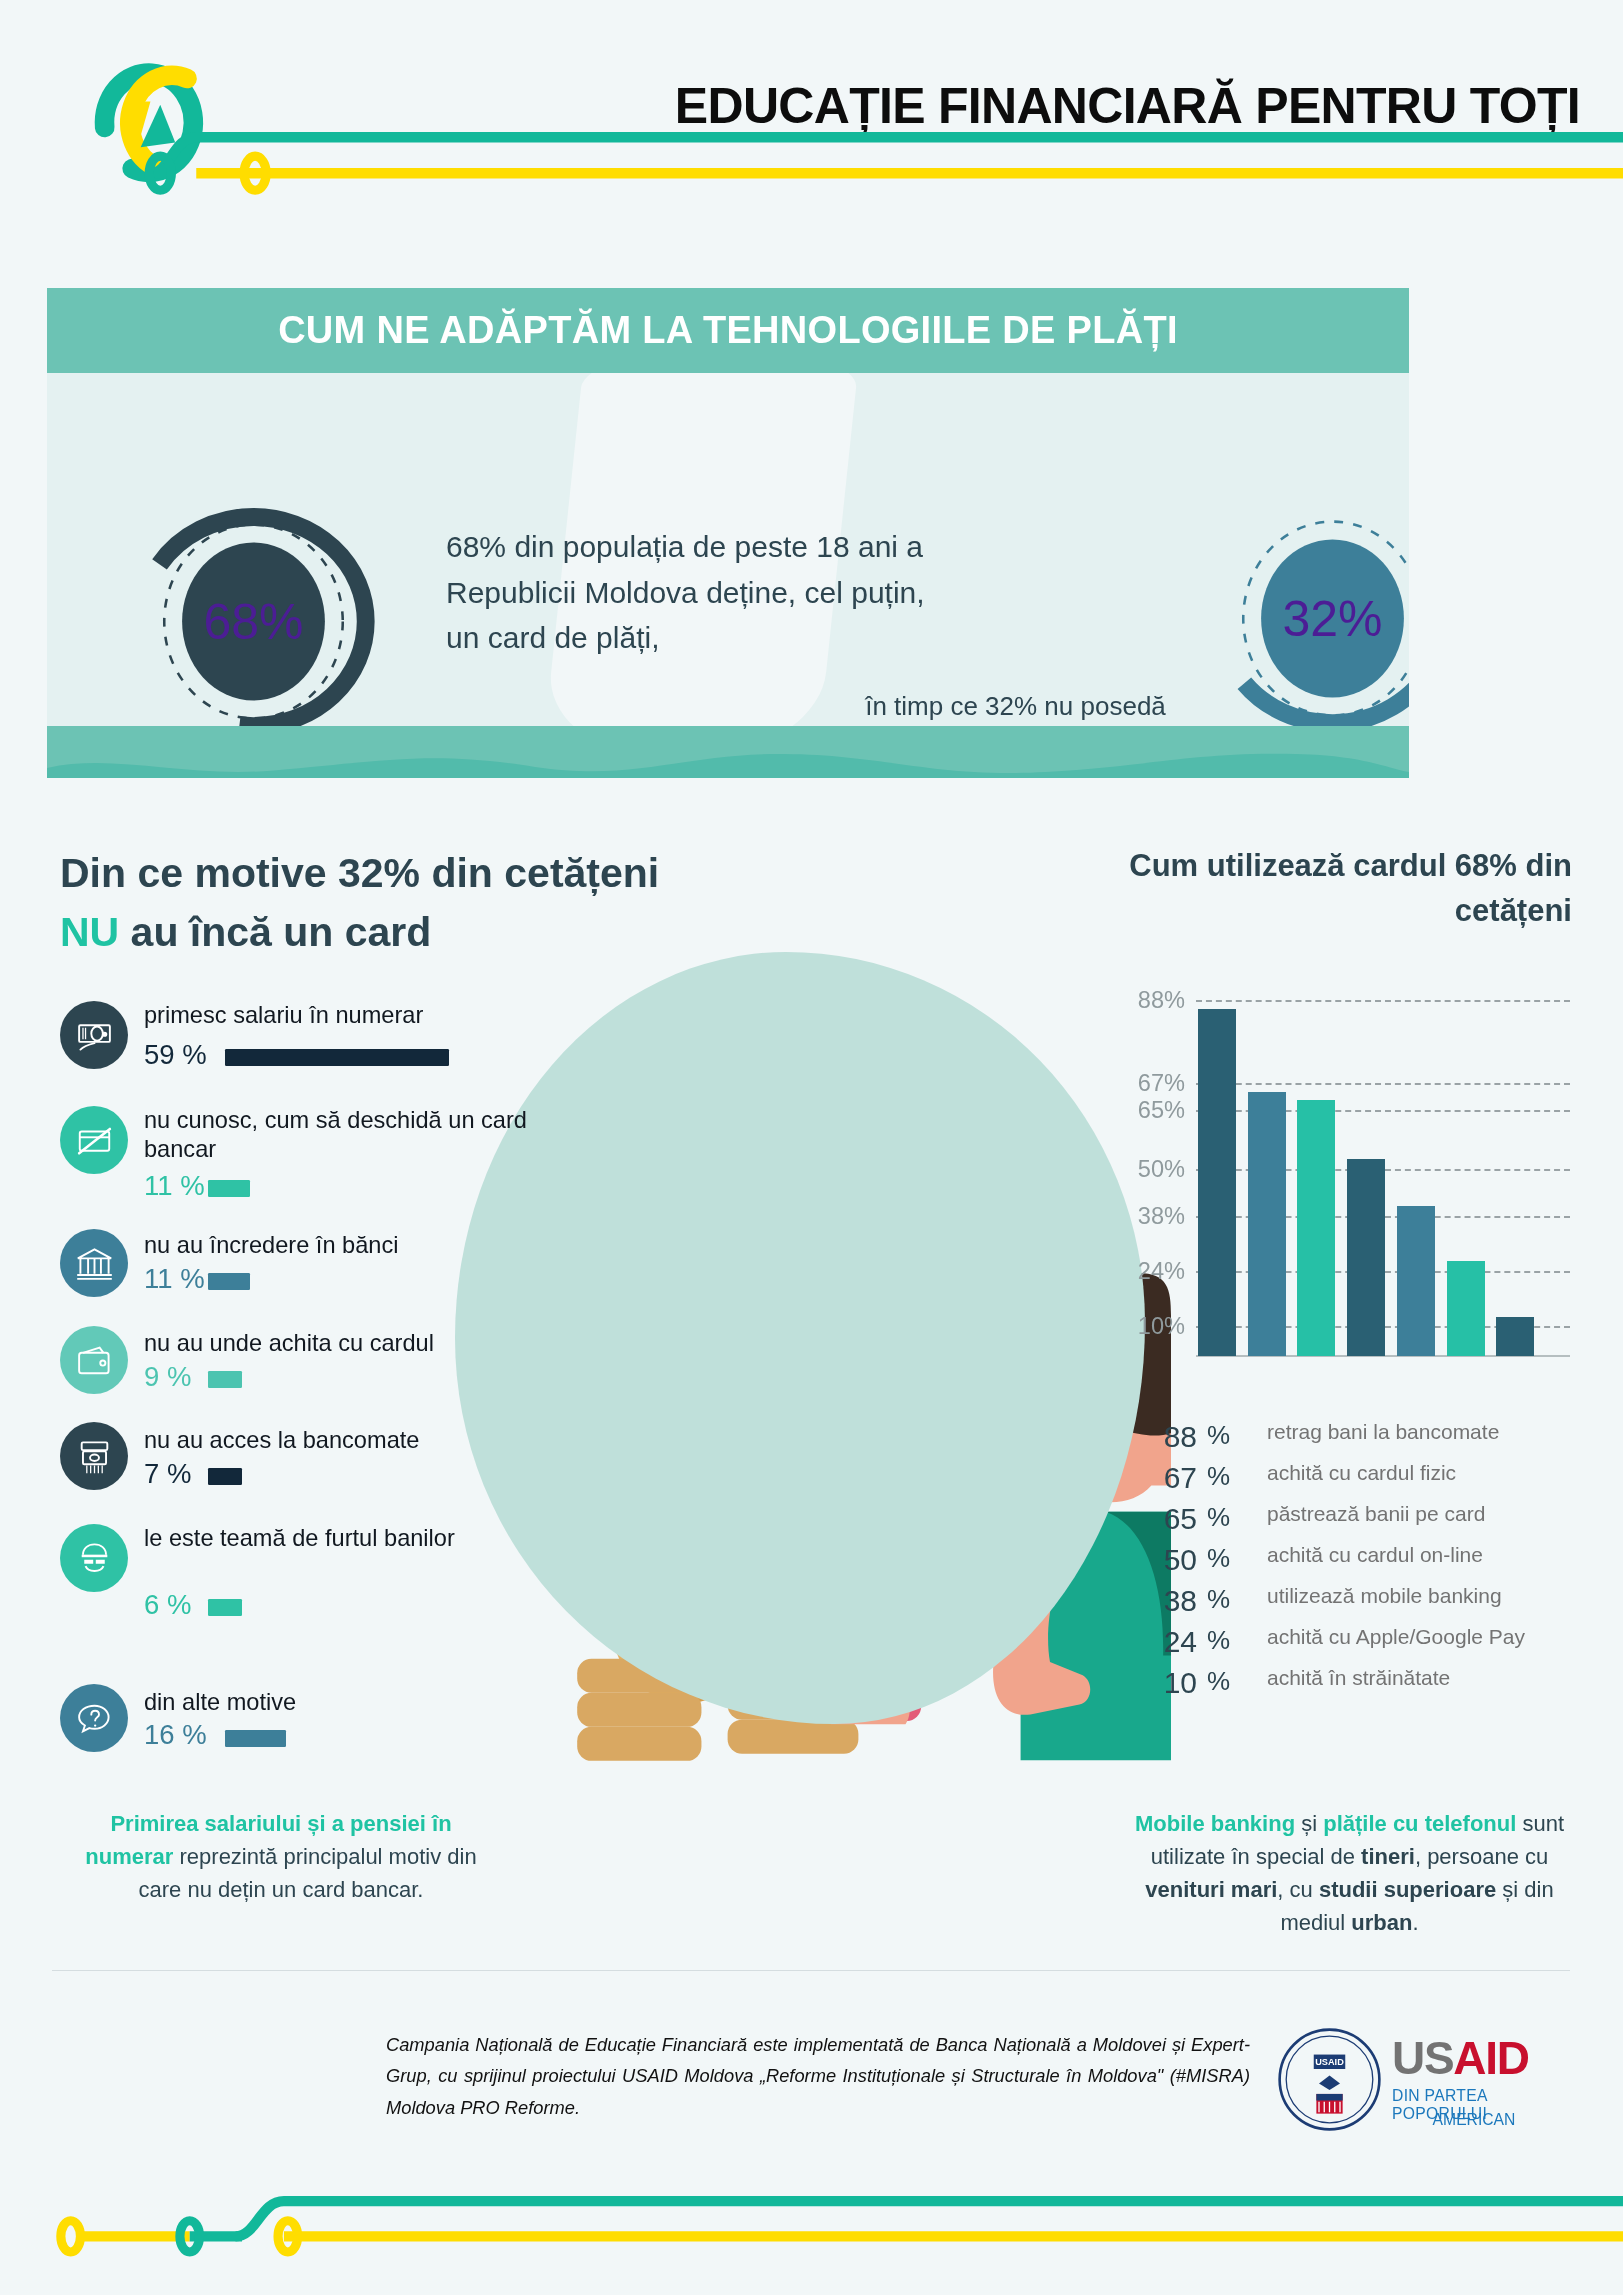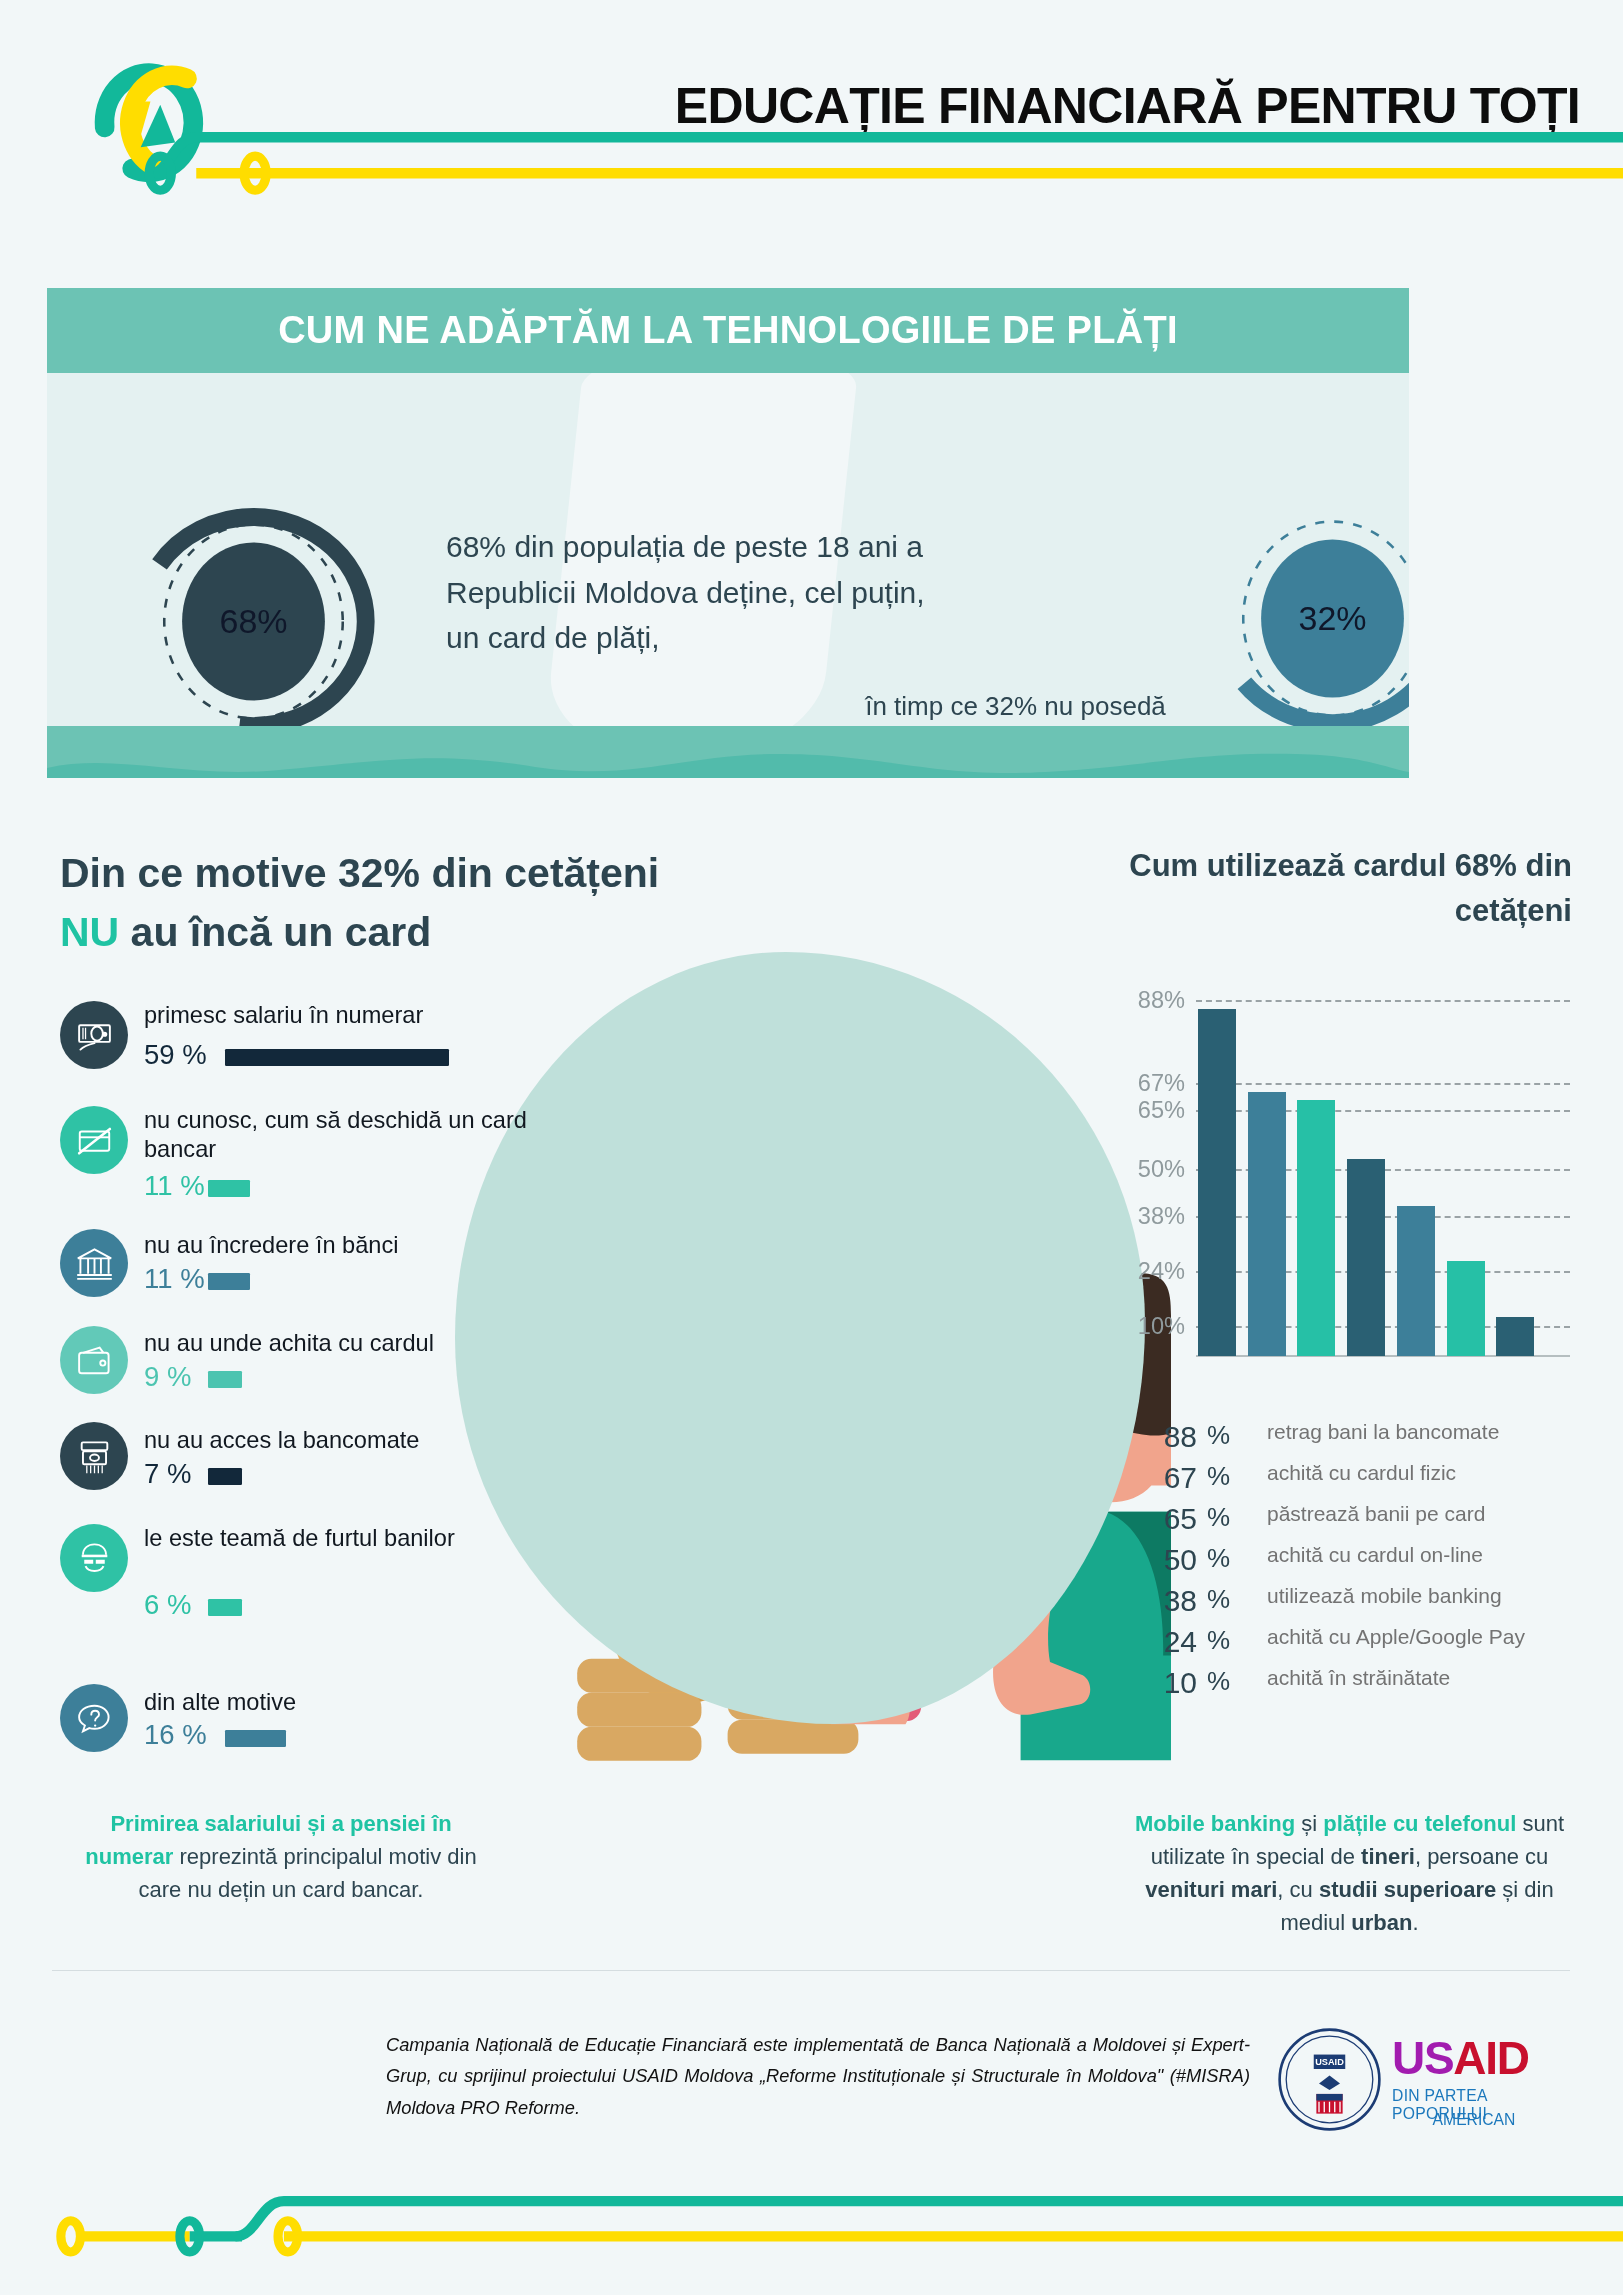--- a/index.html
+++ b/index.html
@@ -49,21 +49,21 @@
   .panel-wave svg { position:absolute; left:0; bottom:0; width:100%; height:30px; display:block; }
 
   
   .donut { position:absolute; width:255px; height:255px; }
   .donut-left { left:79px; top:121px; }
   .donut-right { left:1158px; top:118px; }
   .donut svg { width:100%; height:100%; }
   .donut-label {
     position:absolute; left:0; top:0; width:100%; height:100%;
     display:flex; align-items:center; justify-content:center;
-    color:#0f172a; font-size:34px; font-weight:500;
+    color:#4c1d95; font-size:50px; font-weight:500;
   }
   .stat-text-1 {
     position:absolute; left:399px; top:151px; width:484px;
     color:#2d4550; font-size:30px; line-height:1.52;
   }
   .stat-text-2 {
     position:absolute; left:805px; top:314px; width:327px;
     color:#2d4550; font-size:26px; line-height:1.52; text-align:center;
   }
 
@@ -141,21 +141,21 @@
   .bnm-crest { width:84px; height:124px; }
   .bnm-div { width:1.3px; height:111px; background:#1a1a1a; margin:0 14.4px; }
   .bnm-name { font-family:"Liberation Serif", serif; font-size:25px; line-height:1.38; color:#111; font-weight:bold; }
   .foot-text {
     position:absolute; left:386px; top:2029px; width:864px;
     font-size:18.3px; line-height:1.72; color:#111; font-style:italic; text-align:justify;
   }
   .usaid { position:absolute; right:71px; top:2022px; width:275px; height:124px; }
   .usaid-seal { position:absolute; left:0; top:5.2px; width:105px; height:105px; }
   .usaid-word { position:absolute; left:115px; top:9.2px; font-size:46px; font-weight:bold; letter-spacing:-1.3px; }
-  .usaid-us { color:#a21caf; }
+  .usaid-us { color:#737373; }
   .usaid-aid { color:#c8102e; }
   .usaid-sub1 { position:absolute; left:115px; top:65px; font-size:15.7px; color:#1c78bc; letter-spacing:0.3px; }
   .usaid-sub2 { position:absolute; left:115px; top:89px; width:164px; text-align:center; font-size:15.7px; color:#1c78bc; }
   .footer-lines { position:absolute; left:0; top:2179px; width:1623px; height:116px; }
 </style>
 </head>
 <body>
 
 <div class="page">
 

